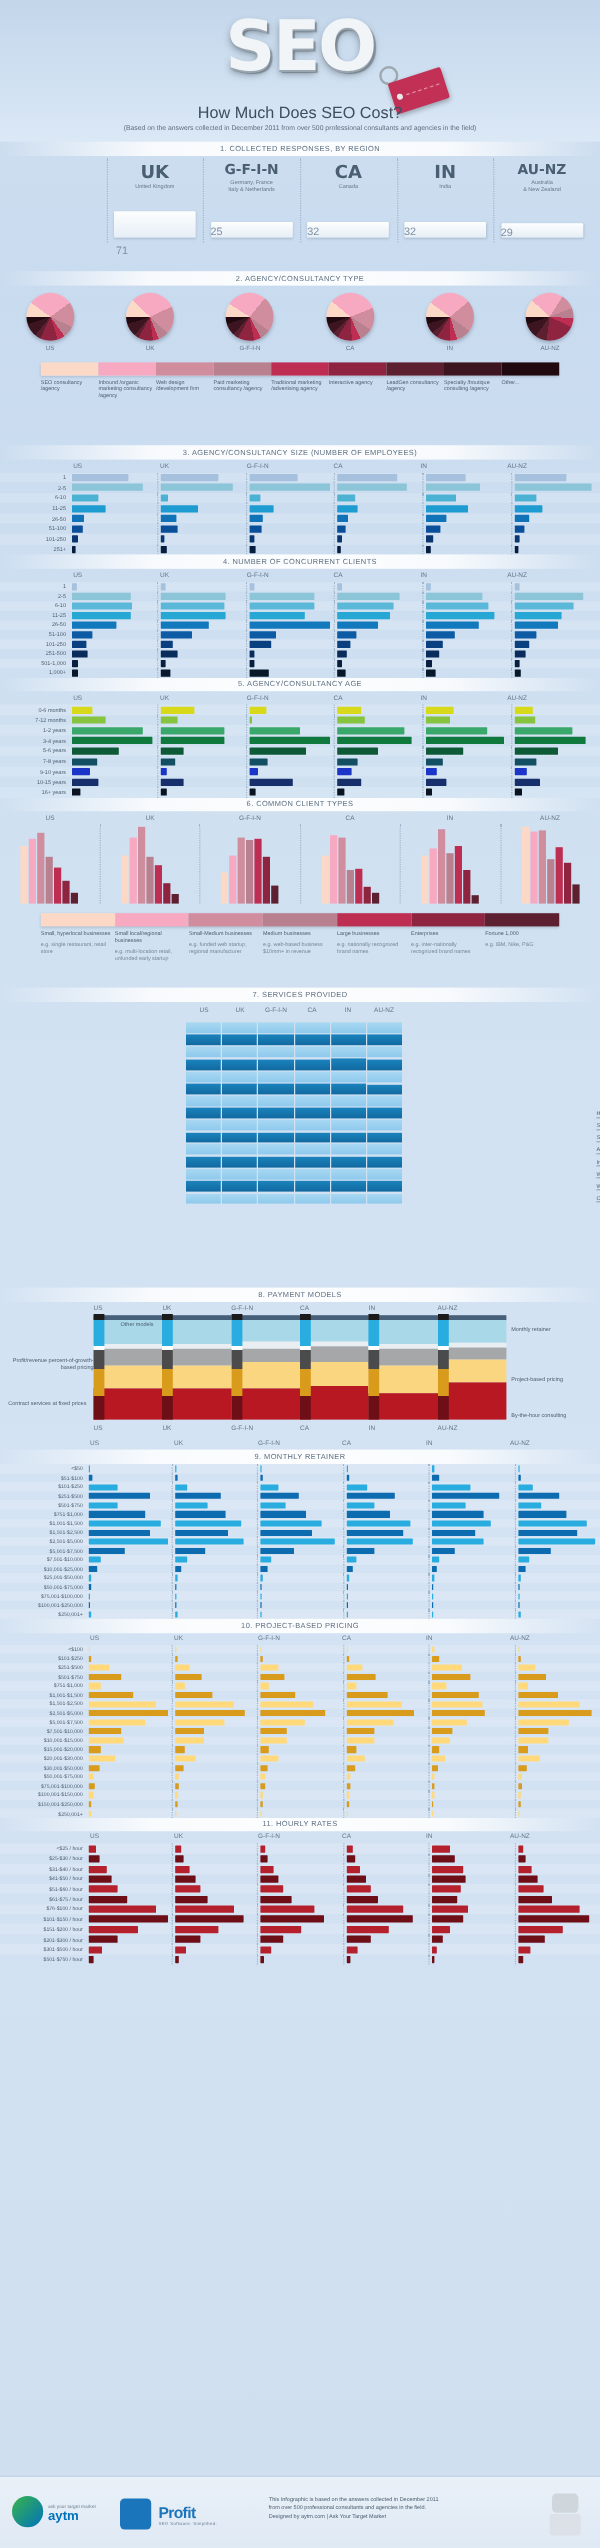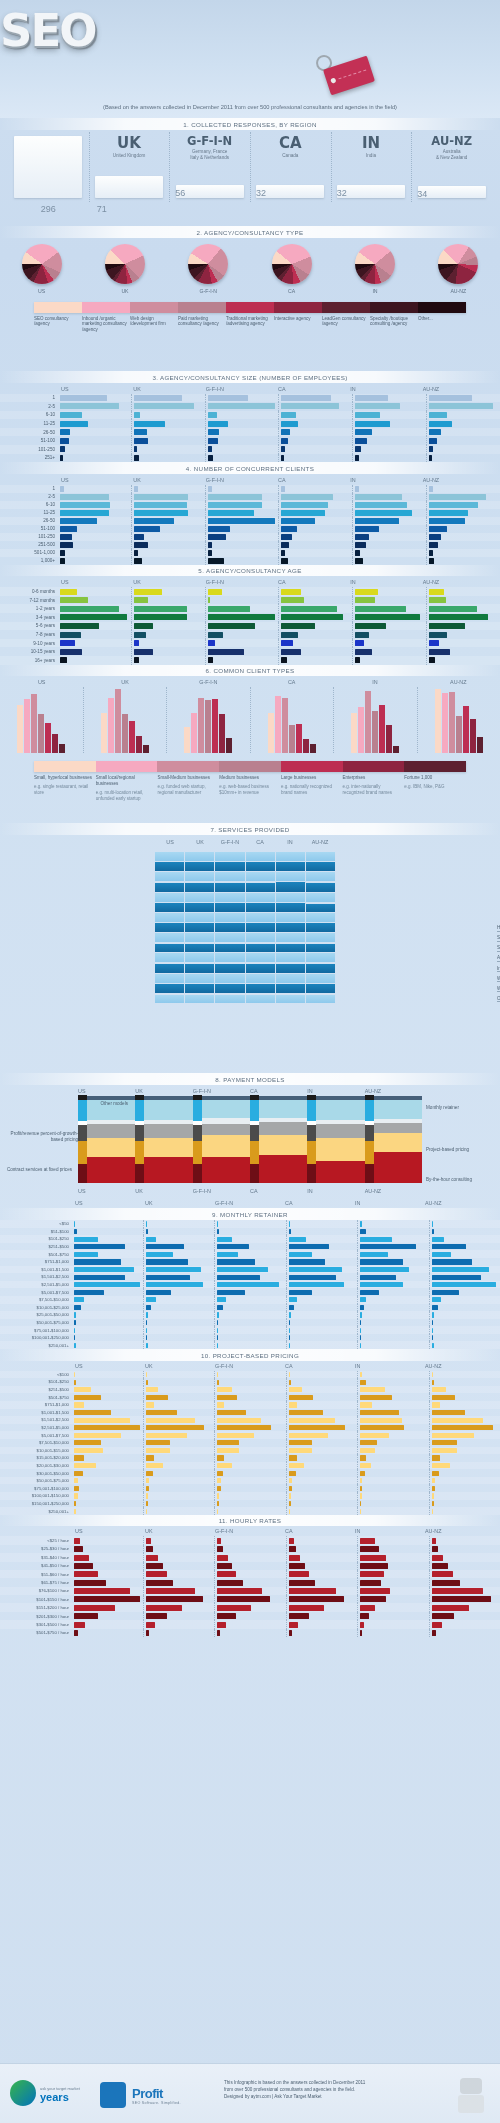--- a/index.html
+++ b/index.html
@@ -15,22 +15,22 @@
     background:linear-gradient(90deg,rgba(255,255,255,0) 0%,rgba(255,255,255,.85) 25%,rgba(255,255,255,.95) 50%,rgba(255,255,255,.85) 75%,rgba(255,255,255,0) 100%);
     padding:2.5px 0 2px; margin:0;
   }
   .colhdr { display:flex; font-size:5.4px; color:#63788c; }
   .colhdr > div { text-align:center; }
   .dotcol { position:absolute; top:0; bottom:0; border-left:1px dotted #9fb6cc; }
 
   
   #header { height:118px; position:relative;
      background:linear-gradient(180deg,#c3d6ea 0%,#cfe0f1 55%,#dbe8f6 100%); }
-  .seo-logo { position:absolute; left:0; right:0; top:4px; text-align:left;
-     font-family:"DejaVu Sans", sans-serif; font-weight:bold; font-size:45px; letter-spacing:-2px;
+  .seo-logo { position:absolute; left:0; right:0; top:4px; text-align:center;
+     font-family:"DejaVu Sans", sans-serif; font-weight:bold; font-size:58px; letter-spacing:-2px;
      color:#f2f5f8; text-shadow: 0 2px 0 #9aa6b0, 0 4px 6px rgba(60,70,80,.45), 2px 3px 1px #8e9aa6; }
   .tag { position:absolute; right:128px; top:62px; width:46px; height:27px; background:#c33055;
      transform:rotate(-18deg); border-radius:2px; box-shadow:0 2px 4px rgba(0,0,0,.3); }
   .tag:before { content:""; position:absolute; left:4px; top:11px; width:5px; height:5px;
      border-radius:50%; background:#e9e9e9; }
   .tag:after { content:""; position:absolute; left:12px; top:13px; right:5px; border-top:1px dashed #e38da8; }
   .ring { position:absolute; right:168px; top:55px; width:16px; height:16px; border:2px solid #9fa8b0;
      border-radius:50%; transform:rotate(20deg); }
   h1.sub { position:absolute; left:0; right:0; top:86px; text-align:center; font-size:13.5px;
      font-weight:normal; color:#3d4e5e; }
@@ -85,61 +85,56 @@
   .footer { position:absolute; left:0; right:0; bottom:0; height:60px;
      background:linear-gradient(180deg,#e9f0f8,#dfe9f4); border-top:1px solid #c2d3e4; }
 </style>
 </head>
 <body>
 
 <div id="header" class="band">
   <div class="seo-logo">SEO</div>
   <div class="ring"></div>
   <div class="tag"></div>
+  <h1 class="sub">How Much Does SEO Cost?</h1>
   <div class="based">(Based on the answers collected in December 2011 from over 500 professional consultants and agencies in the field)</div>
 </div>
 
 <div id="s1" class="band">
   <div class="sect-title">1. COLLECTED RESPONSES, BY REGION</div>
   <div class="grid" id="s1grid">
-      <div class="s1cell" style="left: 0px; width: 80.6667px;">
-        <div class="s1abbr">US</div>
-        <div class="s1name">United States</div>
-        <div class="s1bar" style="height: 62px;"></div>
-        <div class="s1num" style="bottom: 2px;">296</div>
-      </div>
       <div class="s1cell" style="left: 80.6667px; width: 80.6667px;">
         <div class="s1abbr">UK</div>
         <div class="s1name">United Kingdom</div>
         <div class="s1bar" style="height: 21.3243px;"></div>
         <div class="s1num" style="bottom: 2px; text-align: left; padding-left: 8px;">71</div>
       </div>
       <div class="s1cell" style="left: 161.333px; width: 80.6667px;">
         <div class="s1abbr small">G-F-I-N</div>
         <div class="s1name">Germany, France<br>Italy &amp; Netherlands</div>
         <div class="s1bar" style="height: 12.4324px;"></div>
-        <div class="s1num" style="bottom: 17.4324px; text-align: left; padding-left: 6px;">56</div>
+        <div class="s1num" style="bottom: 17.4324px; text-align: left; padding-left: 6px;">25</div>
       </div>
       <div class="s1cell" style="left: 242px; width: 80.6667px;">
         <div class="s1abbr">CA</div>
         <div class="s1name">Canada</div>
         <div class="s1bar" style="height: 12.0541px;"></div>
         <div class="s1num" style="bottom: 17.0541px; text-align: left; padding-left: 6px;">32</div>
       </div>
       <div class="s1cell" style="left: 322.667px; width: 80.6667px;">
         <div class="s1abbr">IN</div>
         <div class="s1name">India</div>
         <div class="s1bar" style="height: 12.0541px;"></div>
         <div class="s1num" style="bottom: 17.0541px; text-align: left; padding-left: 6px;">32</div>
       </div>
       <div class="s1cell" style="left: 403.333px; width: 80.6667px;">
         <div class="s1abbr small">AU-NZ</div>
         <div class="s1name">Australia<br>&amp; New Zealand</div>
         <div class="s1bar" style="height: 11.4865px;"></div>
-        <div class="s1num" style="bottom: 16.4865px; text-align: left; padding-left: 6px;">34</div>
+        <div class="s1num" style="bottom: 16.4865px; text-align: left; padding-left: 6px;">29</div>
       </div>
       <div class="dotcol" style="left: 80.6667px; top: 2px; bottom: 14px;"></div>
       <div class="dotcol" style="left: 161.333px; top: 2px; bottom: 14px;"></div>
       <div class="dotcol" style="left: 242px; top: 2px; bottom: 14px;"></div>
       <div class="dotcol" style="left: 322.667px; top: 2px; bottom: 14px;"></div>
       <div class="dotcol" style="left: 403.333px; top: 2px; bottom: 14px;"></div>
     </div>
 </div>
 
 <div id="s2" class="band">
@@ -2526,21 +2521,21 @@
       </div>
     </div>
 </div>
 
 <div class="footer">
   <div style="position:absolute;left:10px;top:16px;text-align:center">
     <div style="width:26px;height:26px;border-radius:50%;background:linear-gradient(135deg,#39b54a,#0072bc);margin:0 auto"></div>
   </div>
   <div style="position:absolute;left:40px;top:22px">
     <div style="font-size:4px;color:#6b7f92">ask your target market</div>
-    <div style="font-size:11px;font-weight:bold;color:#0072bc">years</div>
+    <div style="font-size:11px;font-weight:bold;color:#0072bc">aytm</div>
   </div>
   <div style="position:absolute;left:100px;top:18px;width:26px;height:26px;border-radius:4px;background:#1b75bb"></div>
   <div style="position:absolute;left:132px;top:22px">
     <div style="font-size:13px;font-weight:bold;color:#1b75bb;letter-spacing:-.5px">Profit</div>
     <div style="font-size:3.6px;color:#6b7f92;letter-spacing:.3px">SEO Software. Simplified.</div>
   </div>
   <div style="position:absolute;left:224px;top:16px;font-size:4.6px;line-height:1.5;color:#4d6072">
     <div>This Infographic is based on the answers collected in December 2011</div>
     <div>from over 500 professional consultants and agencies in the field.</div>
     <div>Designed by aytm.com | Ask Your Target Market</div>

